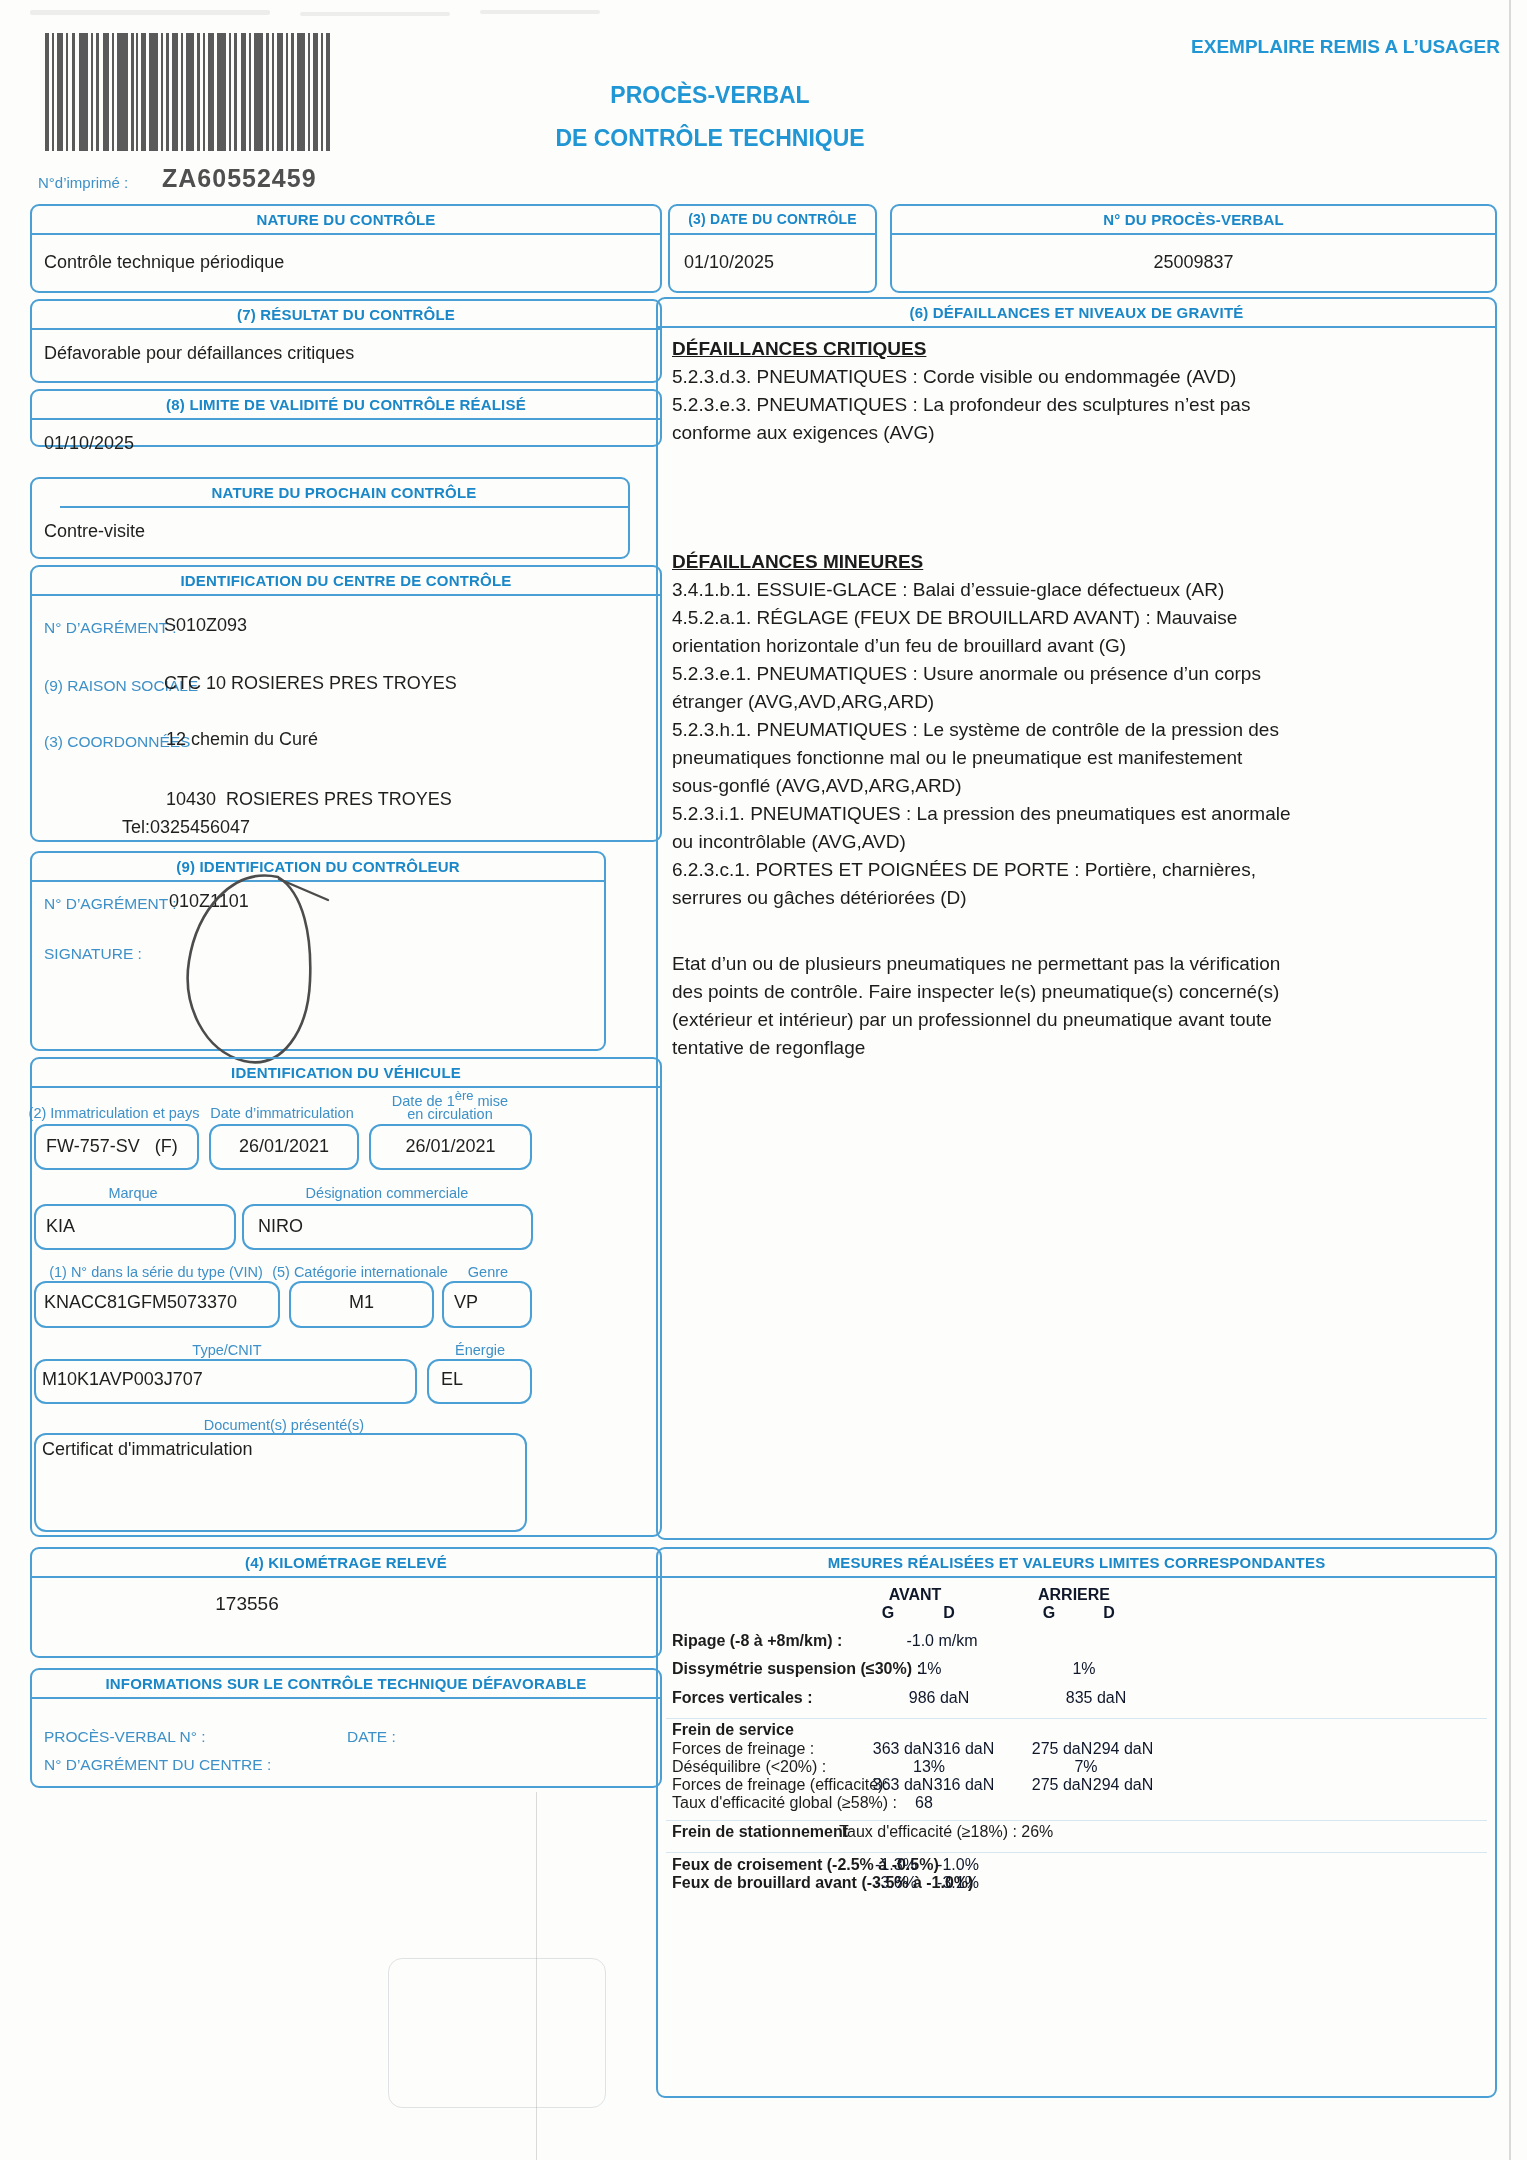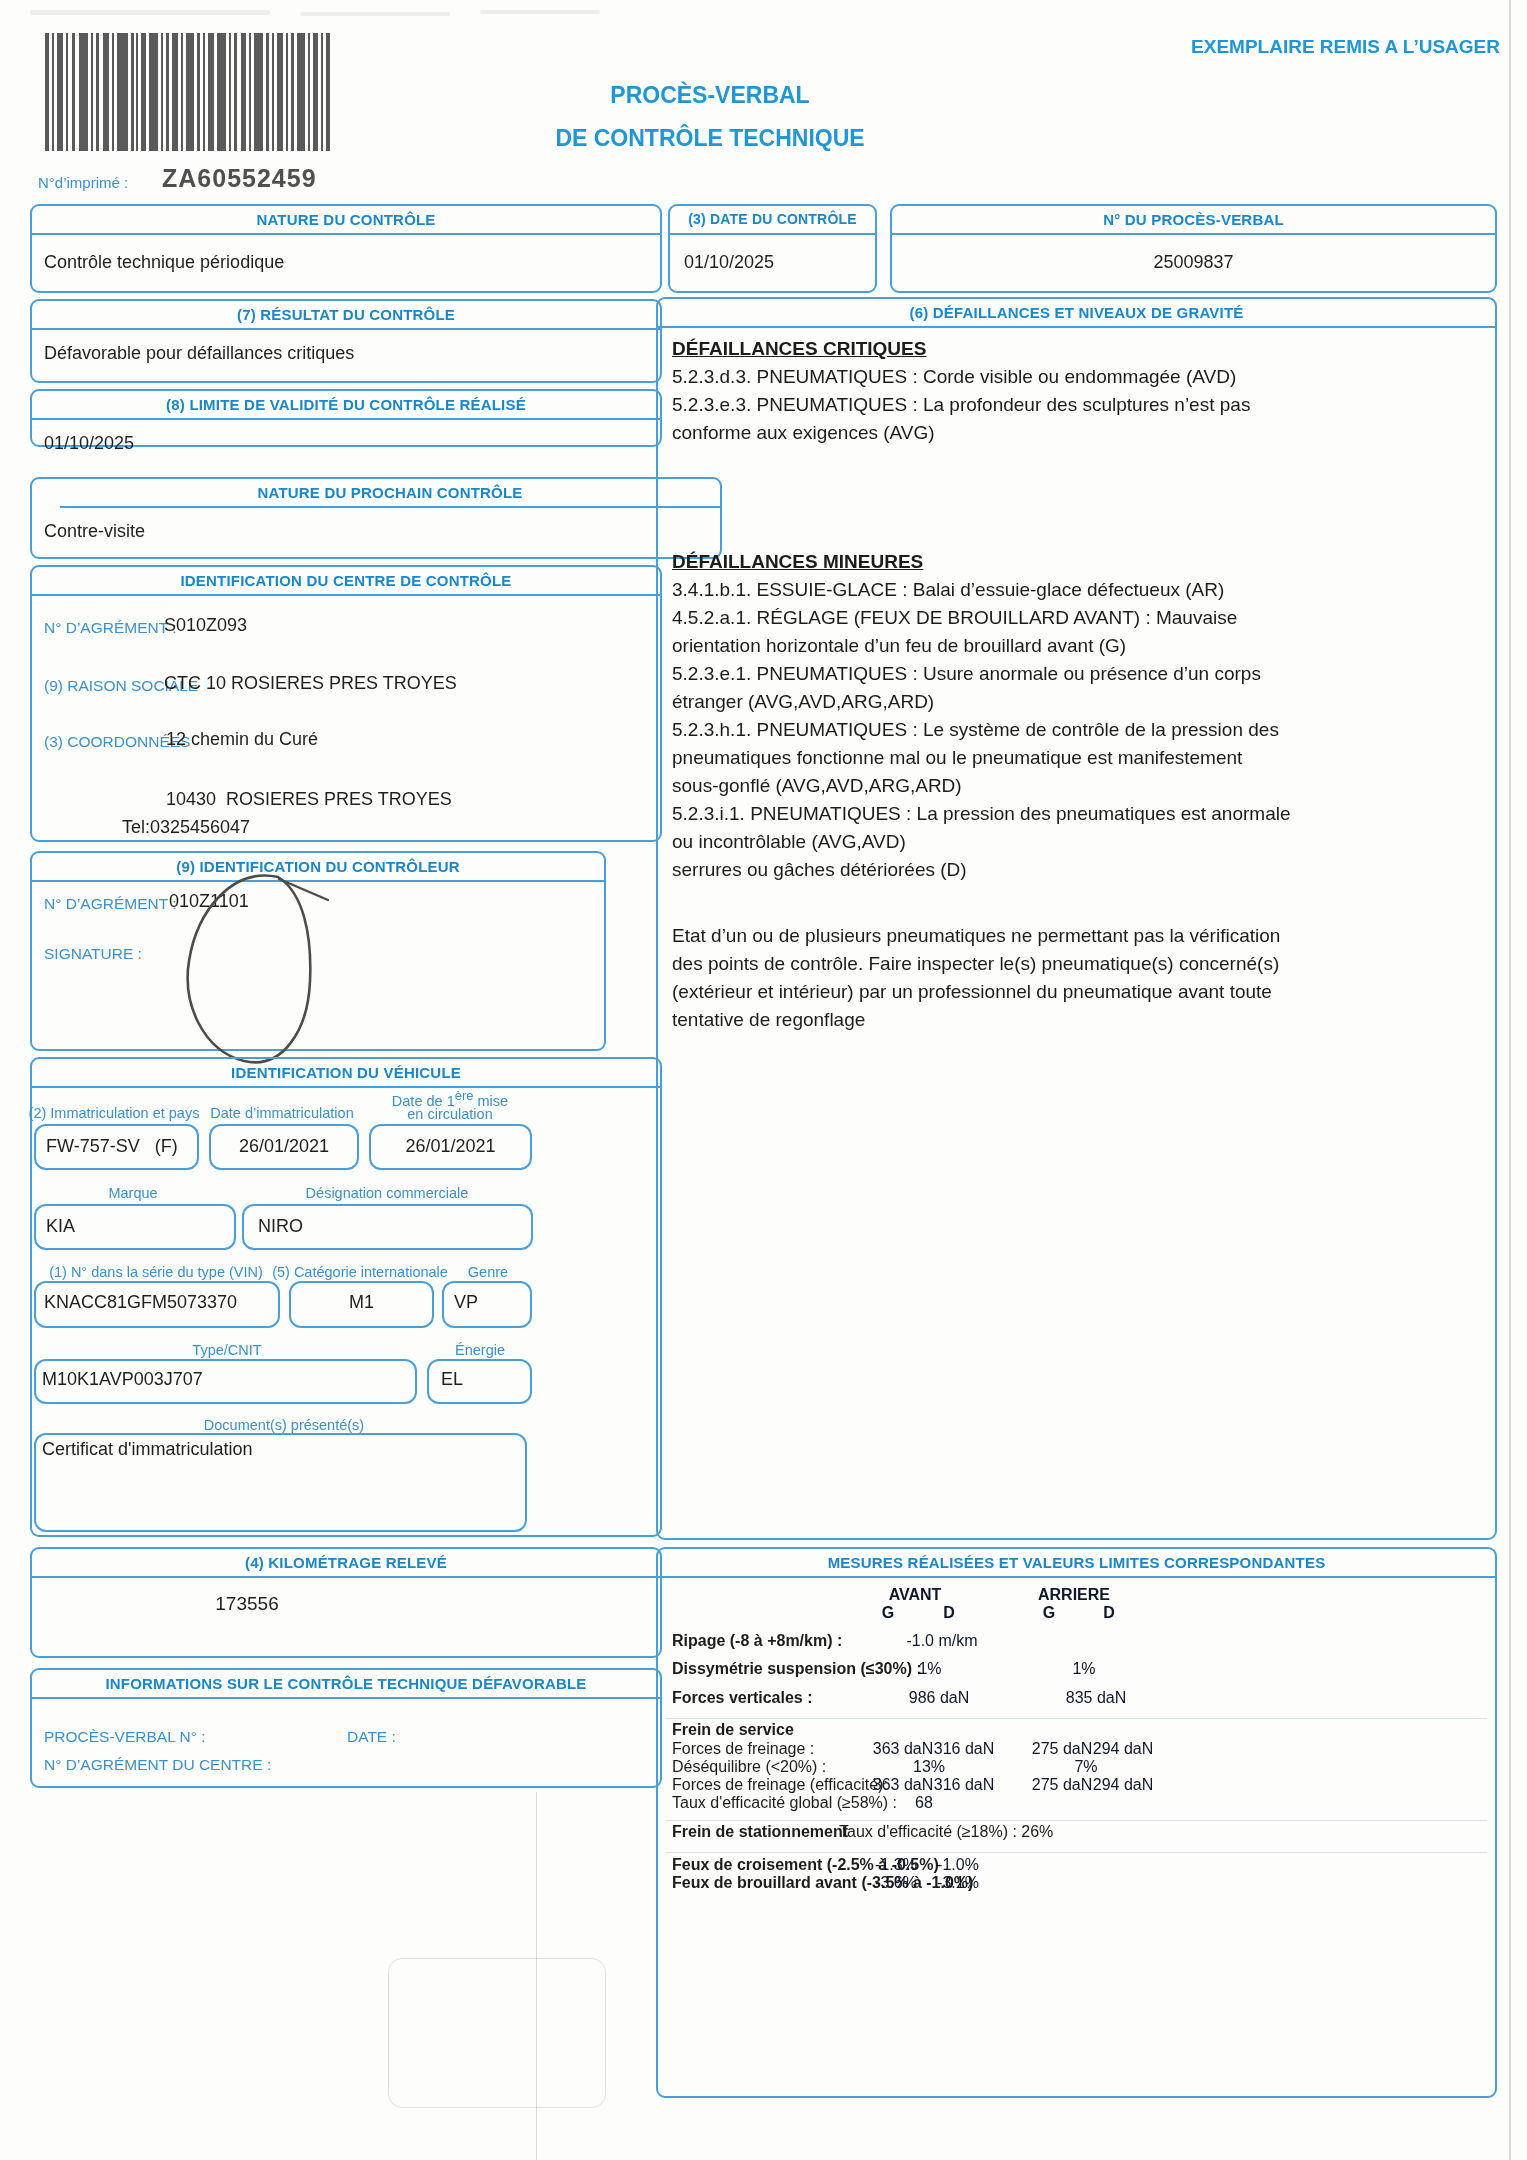--- a/index.html
+++ b/index.html
@@ -112,21 +112,21 @@
   <div class="box" style="left:30px; top:299px; width:632px; height:84px;">
     <div class="bh">(7) RÉSULTAT DU CONTRÔLE</div>
     <div class="abs val" style="left:12px; top:42px;">Défavorable pour défaillances critiques</div>
   </div>
 
   <div class="box" style="left:30px; top:389px; width:632px; height:58px;">
     <div class="bh">(8) LIMITE DE VALIDITÉ DU CONTRÔLE RÉALISÉ</div>
     <div class="abs val" style="left:12px; top:42px;">01/10/2025</div>
   </div>
 
-  <div class="box" style="left:30px; top:477px; width:692px; height:82px;padding-left:28px;">
+  <div class="box" style="left:30px; top:477px; width:600px; height:82px;padding-left:28px;">
     <div class="bh">NATURE DU PROCHAIN CONTRÔLE</div>
     <div class="abs val" style="left:12px; top:42px;">Contre-visite</div>
   </div>
 
   <div class="box" style="left:30px; top:565px; width:632px; height:277px;">
     <div class="bh">IDENTIFICATION DU CENTRE DE CONTRÔLE</div>
     <div class="abs blue" style="left:12px; top:52px; font-size:15.5px;">N° D’AGRÉMENT :</div>
     <div class="abs val" style="left:132px; top:48px;">S010Z093</div>
     <div class="abs blue" style="left:12px; top:110px; font-size:15.5px;">(9) RAISON SOCIALE</div>
     <div class="abs val" style="left:132px; top:106px;">CTC 10 ROSIERES PRES TROYES</div>
@@ -214,20 +214,21 @@
       <div class="def-line">3.4.1.b.1. ESSUIE-GLACE : Balai d’essuie-glace défectueux (AR)</div>
       <div class="def-line">4.5.2.a.1. RÉGLAGE (FEUX DE BROUILLARD AVANT) : Mauvaise</div>
       <div class="def-line">orientation horizontale d’un feu de brouillard avant (G)</div>
       <div class="def-line">5.2.3.e.1. PNEUMATIQUES : Usure anormale ou présence d’un corps</div>
       <div class="def-line">étranger (AVG,AVD,ARG,ARD)</div>
       <div class="def-line">5.2.3.h.1. PNEUMATIQUES : Le système de contrôle de la pression des</div>
       <div class="def-line">pneumatiques fonctionne mal ou le pneumatique est manifestement</div>
       <div class="def-line">sous-gonflé (AVG,AVD,ARG,ARD)</div>
       <div class="def-line">5.2.3.i.1. PNEUMATIQUES : La pression des pneumatiques est anormale</div>
       <div class="def-line">ou incontrôlable (AVG,AVD)</div>
+      <div class="def-line">6.2.3.c.1. PORTES ET POIGNÉES DE PORTE : Portière, charnières,</div>
       <div class="def-line">serrures ou gâches détériorées (D)</div>
       <div style="height:38px;"></div>
       <div class="def-line">Etat d’un ou de plusieurs pneumatiques ne permettant pas la vérification</div>
       <div class="def-line">des points de contrôle. Faire inspecter le(s) pneumatique(s) concerné(s)</div>
       <div class="def-line">(extérieur et intérieur) par un professionnel du pneumatique avant toute</div>
       <div class="def-line">tentative de regonflage</div>
     </div>
   </div>
 
   <div class="box" style="left:30px; top:1547px; width:632px; height:111px;">

